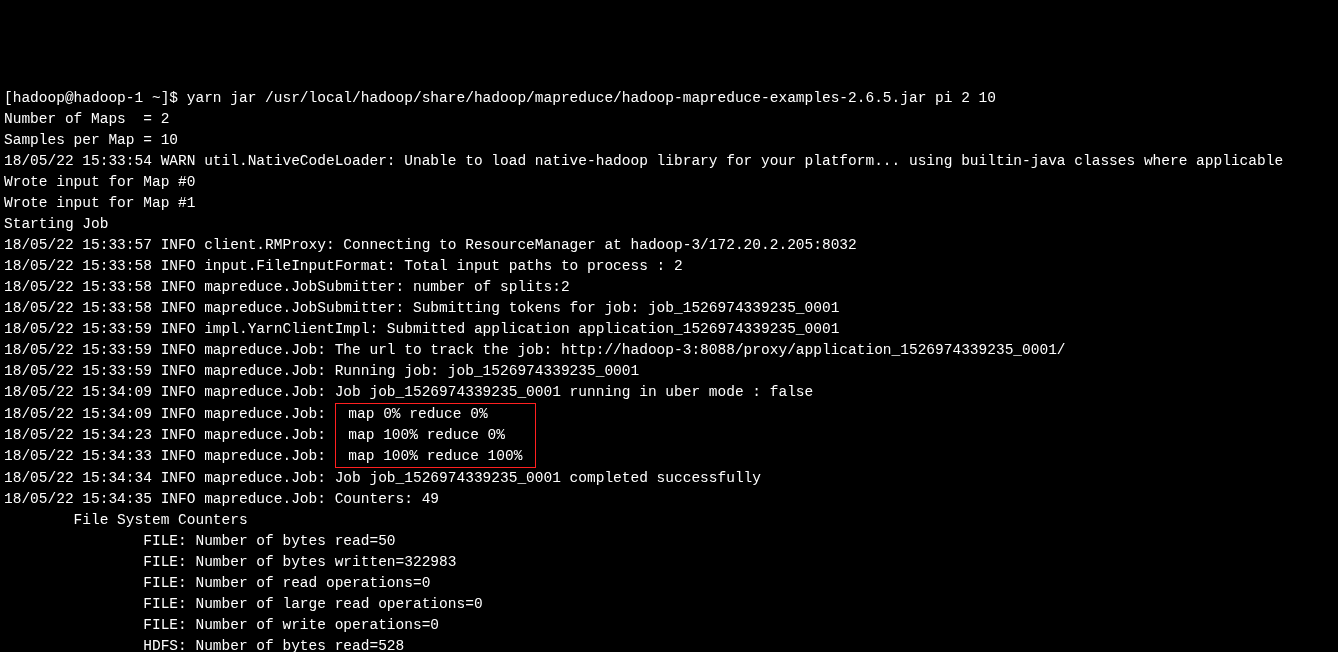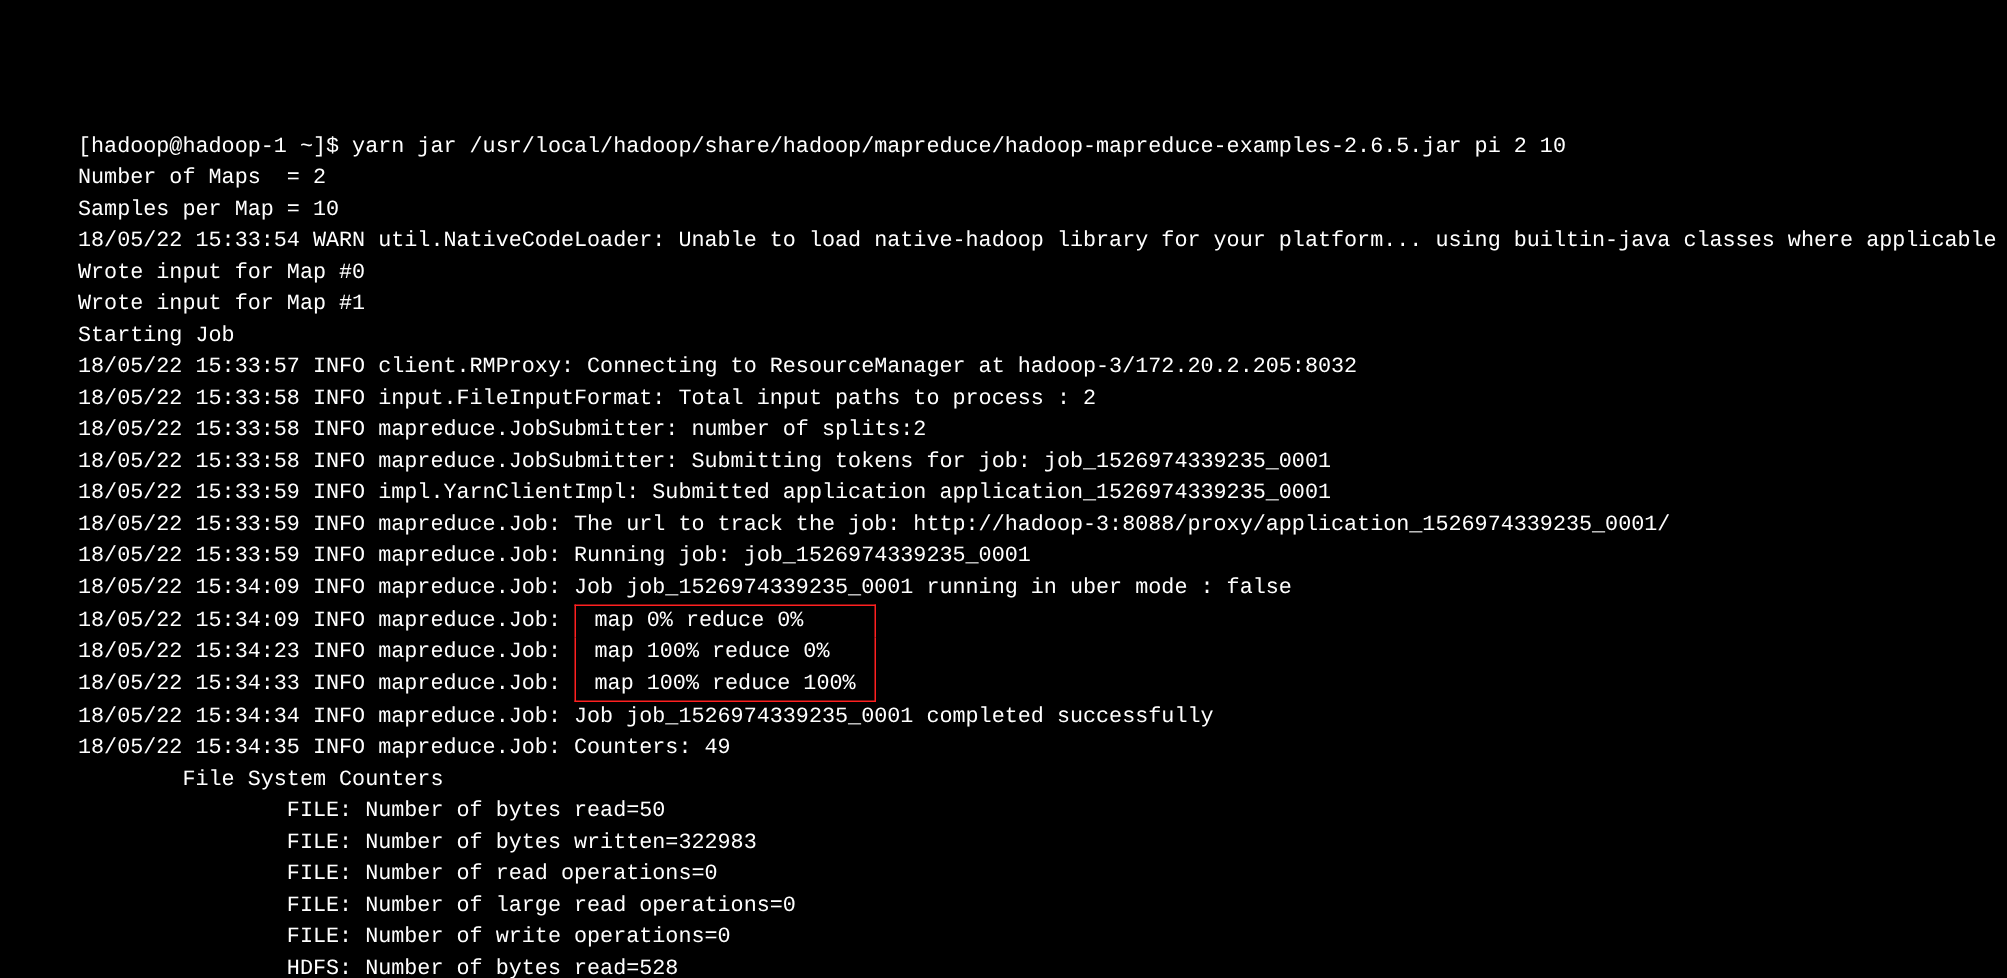--- a/index.html
+++ b/index.html
@@ -8,21 +8,21 @@
     color: #ffffff;
     font-family: "Consolas", "Courier New", monospace;
     font-size: 14.5px;
     line-height: 21px;
     padding: 4px 4px;
     white-space: pre;
     overflow-x: auto;
     width: 1338px;
     height: 652px;
   }
-  .line { display: block; margin-left: 48px; }
+  .line { display: block; }
 </style>
 </head>
 <body>
 
 
 
 <div><span class="line">[hadoop@hadoop-1 ~]$ yarn jar /usr/local/hadoop/share/hadoop/mapreduce/hadoop-mapreduce-examples-2.6.5.jar pi 2 10</span><span id="before-container"><span class="line">Number of Maps  = 2</span><span class="line">Samples per Map = 10</span><span class="line">18/05/22 15:33:54 WARN util.NativeCodeLoader: Unable to load native-hadoop library for your platform... using builtin-java classes where applicable</span><span class="line">Wrote input for Map #0</span><span class="line">Wrote input for Map #1</span><span class="line">Starting Job</span><span class="line">18/05/22 15:33:57 INFO client.RMProxy: Connecting to ResourceManager at hadoop-3/172.20.2.205:8032</span><span class="line">18/05/22 15:33:58 INFO input.FileInputFormat: Total input paths to process : 2</span><span class="line">18/05/22 15:33:58 INFO mapreduce.JobSubmitter: number of splits:2</span><span class="line">18/05/22 15:33:58 INFO mapreduce.JobSubmitter: Submitting tokens for job: job_1526974339235_0001</span><span class="line">18/05/22 15:33:59 INFO impl.YarnClientImpl: Submitted application application_1526974339235_0001</span><span class="line">18/05/22 15:33:59 INFO mapreduce.Job: The url to track the job: http://hadoop-3:8088/proxy/application_1526974339235_0001/</span><span class="line">18/05/22 15:33:59 INFO mapreduce.Job: Running job: job_1526974339235_0001</span><span class="line">18/05/22 15:34:09 INFO mapreduce.Job: Job job_1526974339235_0001 running in uber mode : false</span></span><span id="highlight-container"><span class="line"><span>18/05/22 15:34:09 INFO mapreduce.Job: </span><span style="border-left: 1px solid rgb(255, 32, 32); border-right: 1px solid rgb(255, 32, 32); border-top: 1px solid rgb(255, 32, 32); border-bottom: none; padding: 0px 4px; display: inline-block; line-height: 21px;"> map 0% reduce 0%     </span></span><span class="line"><span>18/05/22 15:34:23 INFO mapreduce.Job: </span><span style="border-left: 1px solid rgb(255, 32, 32); border-right: 1px solid rgb(255, 32, 32); border-top: none; border-bottom: none; padding: 0px 4px; display: inline-block; line-height: 21px;"> map 100% reduce 0%   </span></span><span class="line"><span>18/05/22 15:34:33 INFO mapreduce.Job: </span><span style="border-left: 1px solid rgb(255, 32, 32); border-right: 1px solid rgb(255, 32, 32); border-top: none; border-bottom: 1px solid rgb(255, 32, 32); padding: 0px 4px; display: inline-block; line-height: 21px;"> map 100% reduce 100% </span></span></span><span id="after-container"><span class="line">18/05/22 15:34:34 INFO mapreduce.Job: Job job_1526974339235_0001 completed successfully</span><span class="line">18/05/22 15:34:35 INFO mapreduce.Job: Counters: 49</span><span class="line">        File System Counters</span><span class="line">                FILE: Number of bytes read=50</span><span class="line">                FILE: Number of bytes written=322983</span><span class="line">                FILE: Number of read operations=0</span><span class="line">                FILE: Number of large read operations=0</span><span class="line">                FILE: Number of write operations=0</span><span class="line">                HDFS: Number of bytes read=528</span></span></div>
 
 
 

